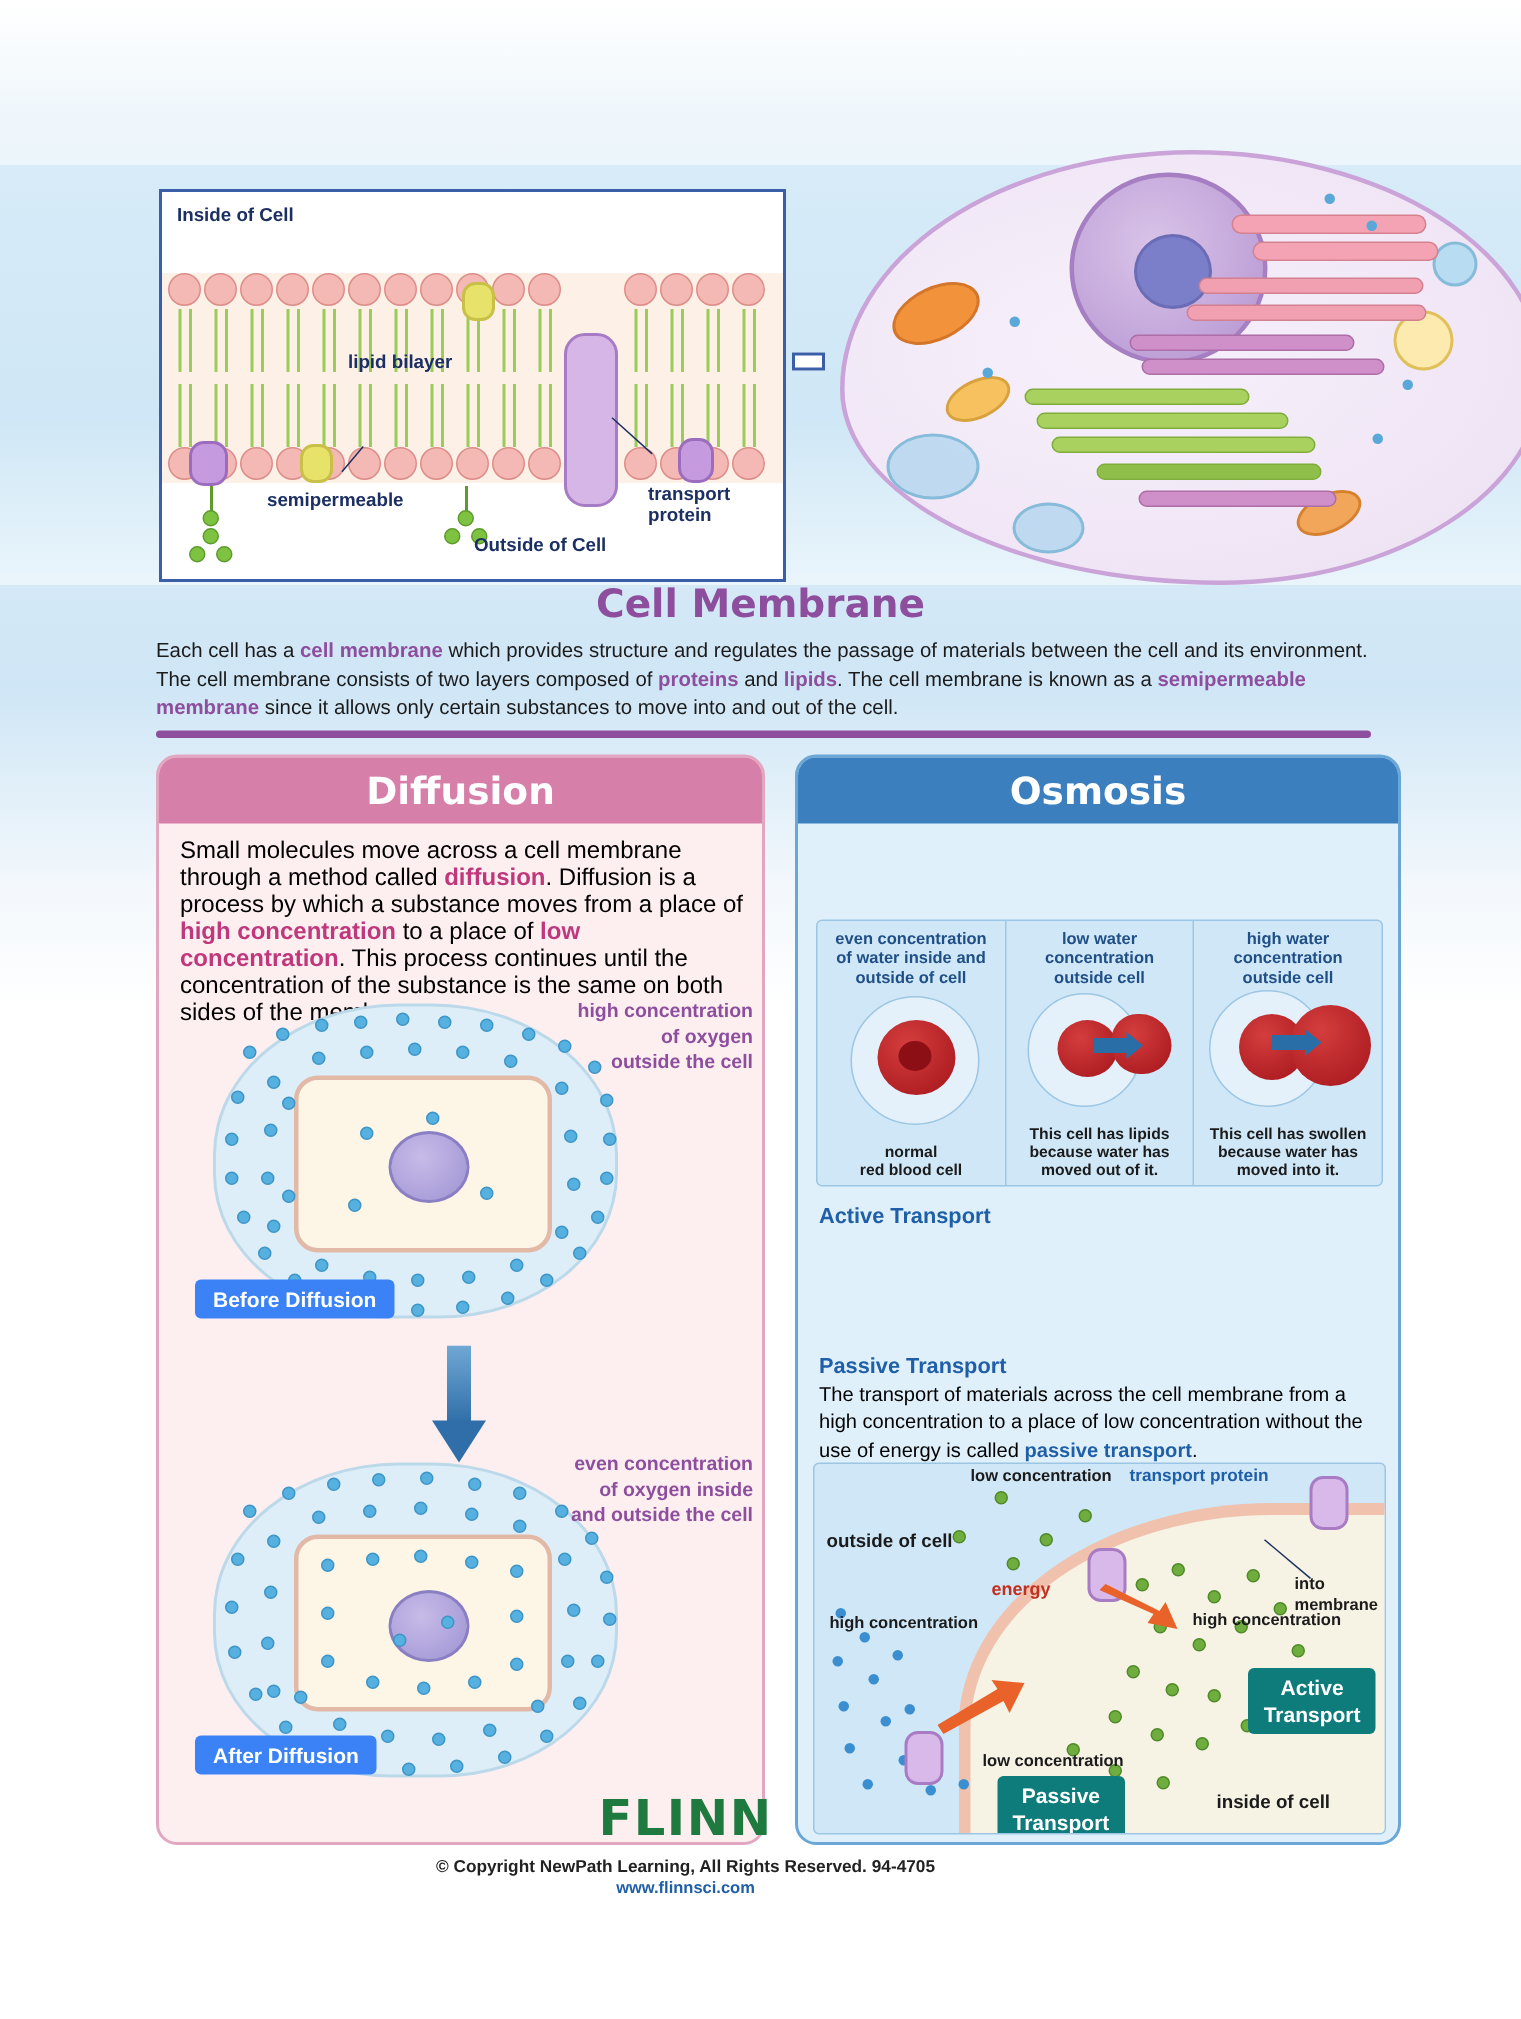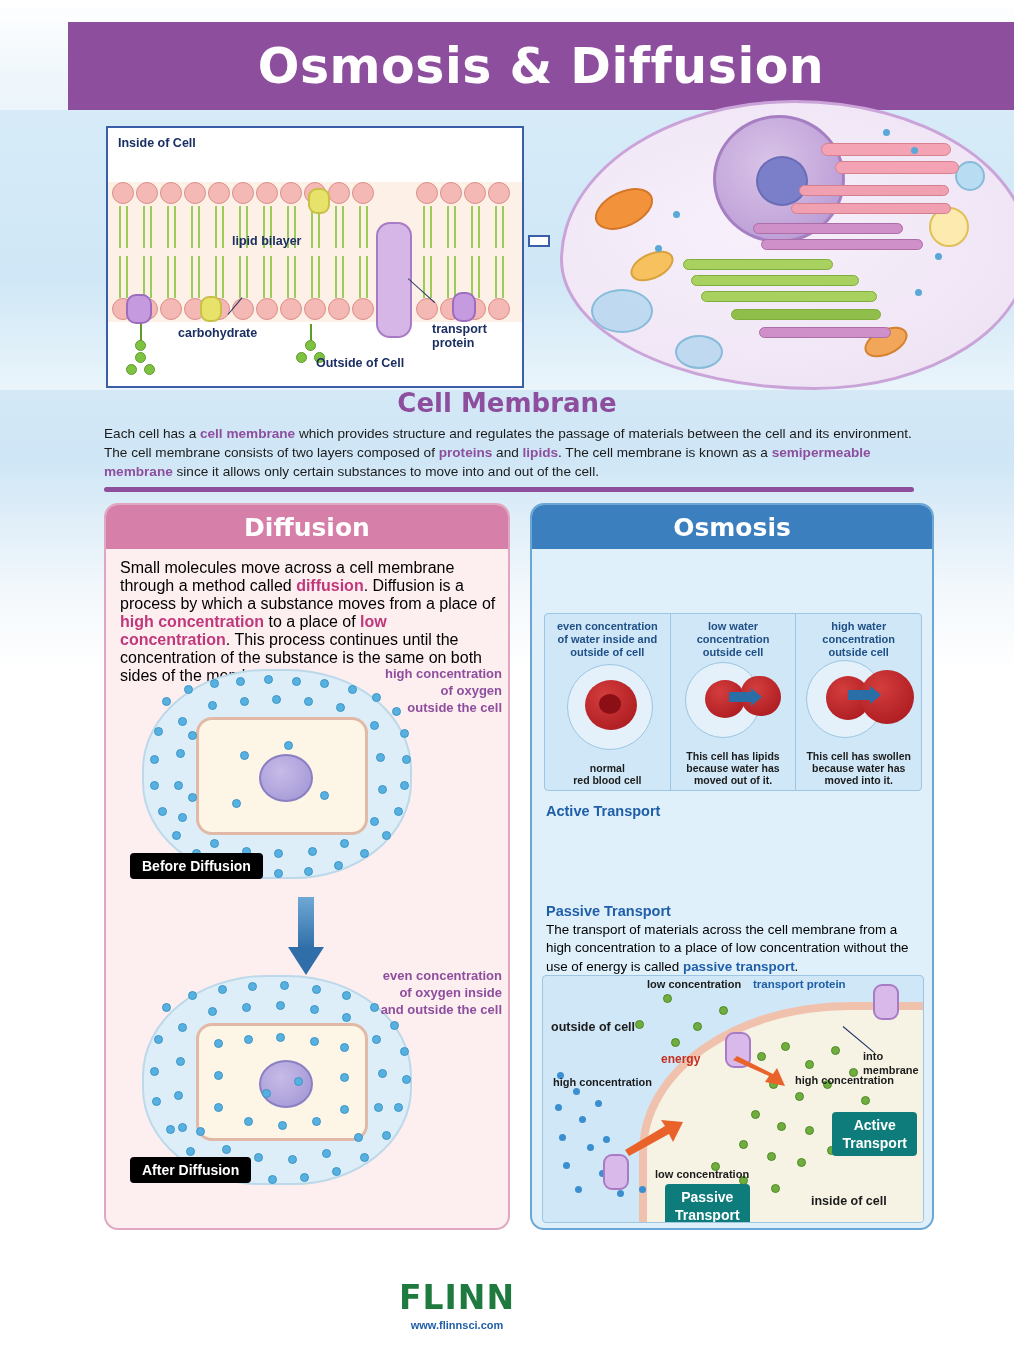--- a/index.html
+++ b/index.html
@@ -145,21 +145,21 @@
     position:absolute; border-radius:16px;
     background:#fdf6e6; border:3px solid #e2b9a6;
   }
   .dnuc {
     position:absolute; border-radius:50%;
     background: radial-gradient(circle at 40% 35%, #c7bbe8, #9f93d4);
     border:2px solid #8b7fc4;
   }
   .odot { position:absolute; width:9px;height:9px;border-radius:50%;background:#56b0e0;border:1px solid #3e95c6; }
   .tagpink {
-    position:absolute; background:#000000; color:#fff; font-weight:bold;
+    position:absolute; background:#3b82f6; color:#fff; font-weight:bold;
     font-size:14px; padding:5px 12px; border-radius:4px;
   }
   .sidelabel {
     position:absolute; font-size:13px; font-weight:bold; color:#8e4e9e; line-height:17px; text-align:right;
   }
   
   .rbc-panel {
     position:absolute; left:12px; top:108px; width:378px; height:178px;
     background:#cfe7f7; border:1px solid #9cc6e4; border-radius:4px;
     display:flex;
@@ -202,34 +202,31 @@
     position:absolute; width:26px;height:36px;border-radius:9px;
     background:#d9b8ea; border:2px solid #a87cc4;
   }
   .tag-teal {
     position:absolute; background:#0e7c7b; color:#fff; font-weight:bold;
     font-size:14px; padding:4px 10px; border-radius:4px; line-height:18px; text-align:center;
   }
   .minilabel { position:absolute; font-size:11px; color:#1b1b1b; font-weight:bold; }
   .minilabel.blue { color:#1f5fa8; }
   
-  .footer { position:absolute; left:0; top:1278px; width:914px; text-align:center; }
+  .footer { position:absolute; left:0; top:1192px; width:914px; text-align:center; }
   .flinn { font-family:"DejaVu Sans", sans-serif; font-size:33px; font-weight:bold; color:#1f7a3f; letter-spacing:1px; }
   .sci { font-family:"DejaVu Sans", sans-serif; font-size:13px; font-weight:bold; color:#1f7a3f; letter-spacing:6px; margin-top:-2px;}
   .copy { font-size:11.5px; font-weight:bold; color:#222; margin-top:8px; }
   .url { font-size:11px; font-weight:bold; color:#1f5fa8; margin-top:2px; }
 </style>
 </head>
 <body>
 
 <div class="poster">
 
-  <div class="titlebar">
-    <h1>Osmosis &amp; Diffusion</h1>
-  </div>
 
   <div class="topart">
 
     <div class="bigcell">
       <div class="nucleus">
         <div class="nucleolus"></div>
       </div>
       <div class="mito" style="left:30px; top:88px;"></div>
       <div class="mito mito2" style="left:66px; top:150px;"></div>
       <div class="mito mito2" style="left:300px; top:226px; background:#f2a65a;border-color:#d4822f;"></div>
@@ -378,21 +375,21 @@
         <div class="carb" style="left:36px; top:236px;"></div>
       </div>
       <div>
         <div class="carbstem" style="left:202px; top:196px;"></div>
         <div class="carb" style="left:197px; top:212px;"></div>
         <div class="carb" style="left:188px; top:224px;"></div>
         <div class="carb" style="left:206px; top:224px;"></div>
       </div>
 
       <div class="lbl small" style="left:124px; top:106px; color:#1b2f63;">lipid bilayer</div>
-      <div class="lbl" style="left:70px; top:198px;">carbohydrate</div>
+      <div class="lbl" style="left:70px; top:198px;">semipermeable</div>
       <div class="lbl" style="left:208px; top:228px;">Outside of Cell</div>
       <div class="lbl" style="left:324px; top:194px;">transport</div>
       <div class="lbl" style="left:324px; top:208px;">protein</div>
       <div class="leader" style="left:300px; top:150px; width:36px; transform:rotate(42deg);"></div>
       <div class="leader" style="left:120px; top:186px; width:22px; transform:rotate(-50deg);"></div>
     </div>
 
     <div style="position:absolute; left:528px; top:125px; width:22px; height:12px; border:2px solid #3a5ea8; background:#fff;"></div>
   </div>
 
@@ -697,15 +694,16 @@
       </div>
       <div class="tag-teal" style="left:122px; top:208px;">
         <span>Passive</span><br>
         <span>Transport</span>
       </div>
     </div>
   </div>
 
   <div class="footer">
     <div class="flinn">FLINN</div>
+    <div class="copy">© Copyright NewPath Learning, All Rights Reserved. 94-4705</div>
     <div class="url">www.flinnsci.com</div>
   </div>
 </div>
 
 </body></html>

